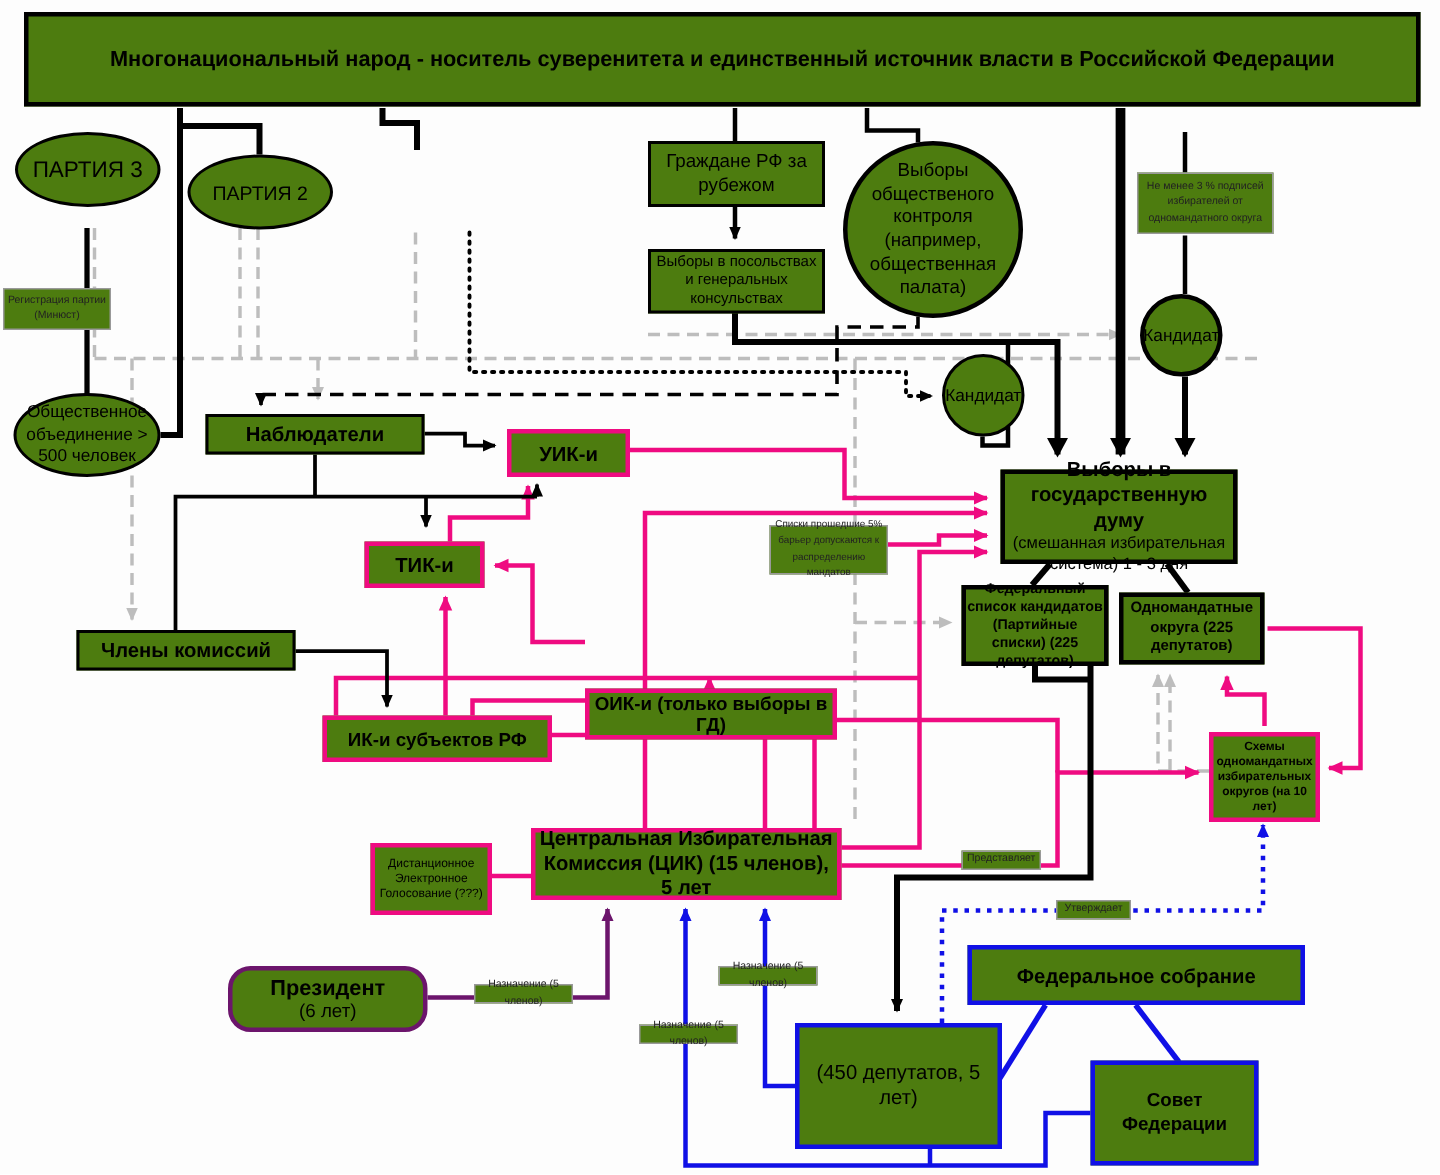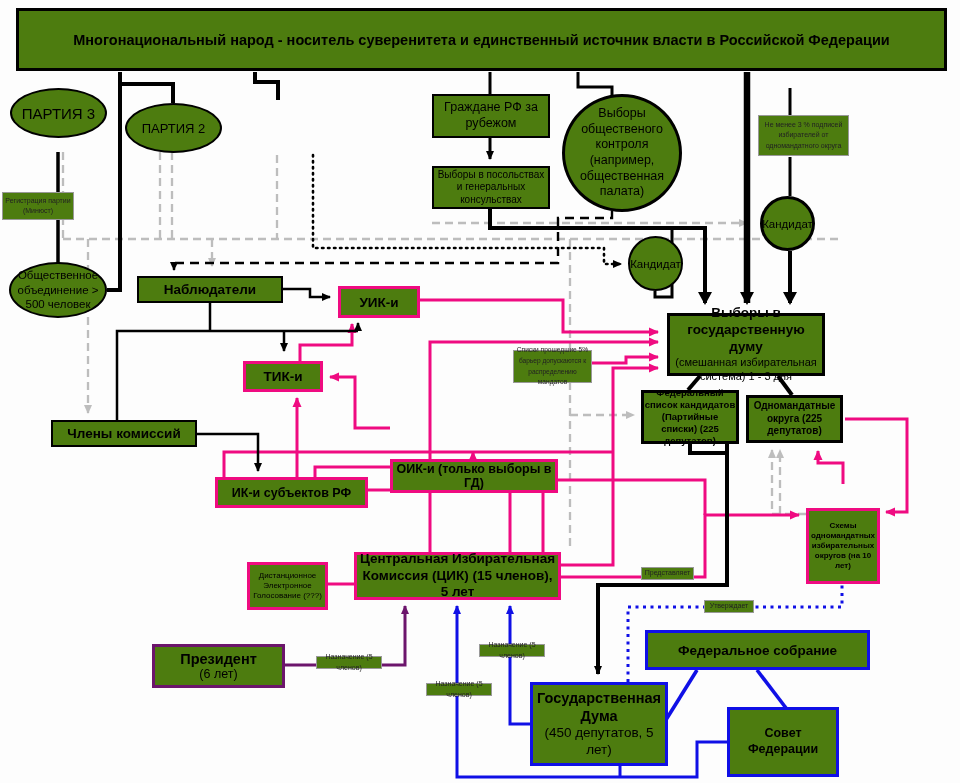--- a/index.html
+++ b/index.html
@@ -164,42 +164,41 @@
 <div class="node rect lh" style="left:667px;top:313px;width:158px;height:63px;border-width:3px;">
   <span class="b t13">Выборы в государственную думу</span>
   <span class="t11">(смешанная избирательная система) 1 - 3 дня</span>
 </div>
 
 <div class="node tag t7" style="left:513px;top:350px;width:79px;height:33px;">Списки прошедшие 5% барьер допускаются к распределению мандатов</div>
 
 <div class="node rect b t9 lh" style="left:641px;top:390px;width:98px;height:54px;border-width:3px;">Федеральный список кандидатов (Партийные списки) (225 депутатов)</div>
 <div class="node rect b t10 lh" style="left:746px;top:395px;width:97px;height:48px;border-width:3px;">Одномандатные округа (225 депутатов)</div>
 
-<div class="node pink b t8 lh" style="left:806px;top:508px;width:74px;height:76px;">Схемы одномандатных избирательных округов (на 10 лет)</div>
+<div class="node pink b t8 lh" style="left:806px;top:488px;width:74px;height:60px;">Схемы одномандатных избирательных округов (на 10 лет)</div>
 
 <div class="node pink b t13 lh" style="left:354px;top:552px;width:207px;height:48px;border-width:3.5px;">Центральная Избирательная Комиссия (ЦИК) (15 членов), 5 лет</div>
 
 <div class="node pink t8 lh" style="left:247px;top:562px;width:81px;height:48px;">Дистанционное Электронное Голосование (???)</div>
 
-<div class="node purple" style="left:152px;top:644px;width:133px;height:44px;">
+<div class="node purple" style="left:152px;top:644px;width:133px;height:44px;border-radius:15px;">
   <span class="b t14">Президент</span>
   <span class="t12">(6 лет)</span>
 </div>
 
 <div class="node tag" style="left:316px;top:656px;width:66px;height:13px;">Назначение (5 членов)</div>
 <div class="node tag" style="left:479px;top:644px;width:66px;height:13px;">Назначение (5 членов)</div>
 <div class="node tag" style="left:426px;top:683px;width:66px;height:13px;">Назначение (5 членов)</div>
 
 <div class="node tag" style="left:641px;top:567px;width:53px;height:13px;">Представляет</div>
 <div class="node tag" style="left:704px;top:600px;width:50px;height:13px;">Утверждает</div>
 
 <div class="node blue b t13" style="left:645px;top:630px;width:225px;height:40px;">Федеральное собрание</div>
 
 <div class="node blue lh" style="left:530px;top:682px;width:138px;height:84px;">
-  <span class="b t14">Государственная Дума</span>
   <span class="t13">(450 депутатов, 5 лет)</span>
 </div>
 
 <div class="node blue lh" style="left:727px;top:707px;width:112px;height:70px;">
   <span class="b t12">Совет Федерации</span>
 </div>
 
 </div>
 
 </body></html>

